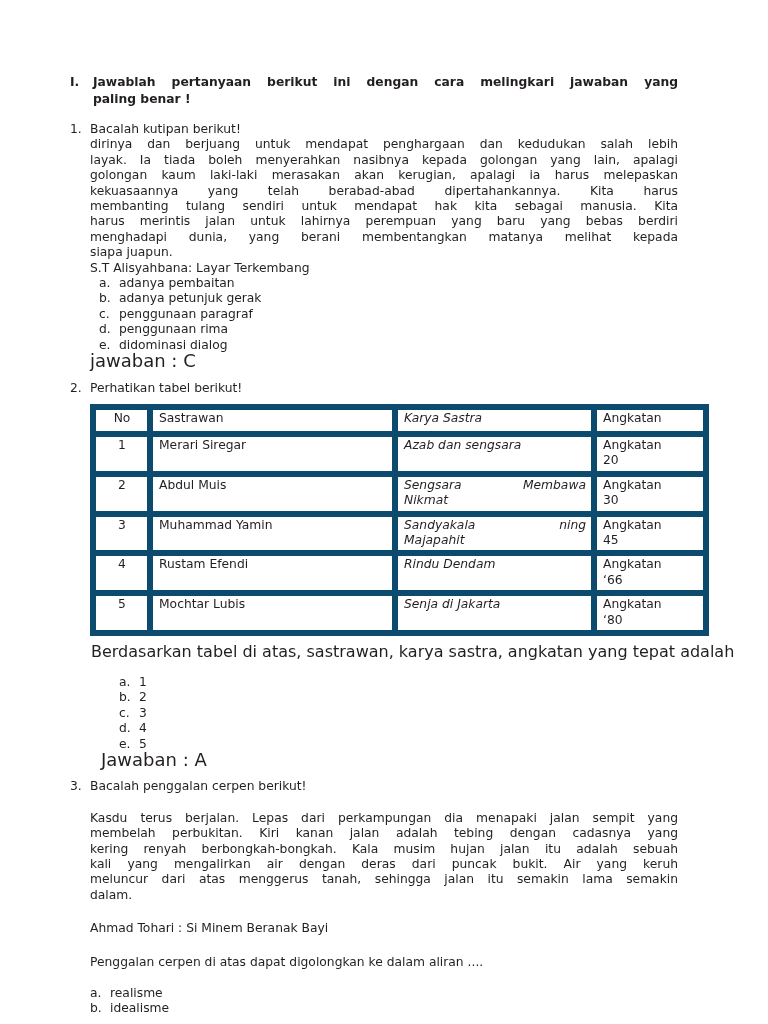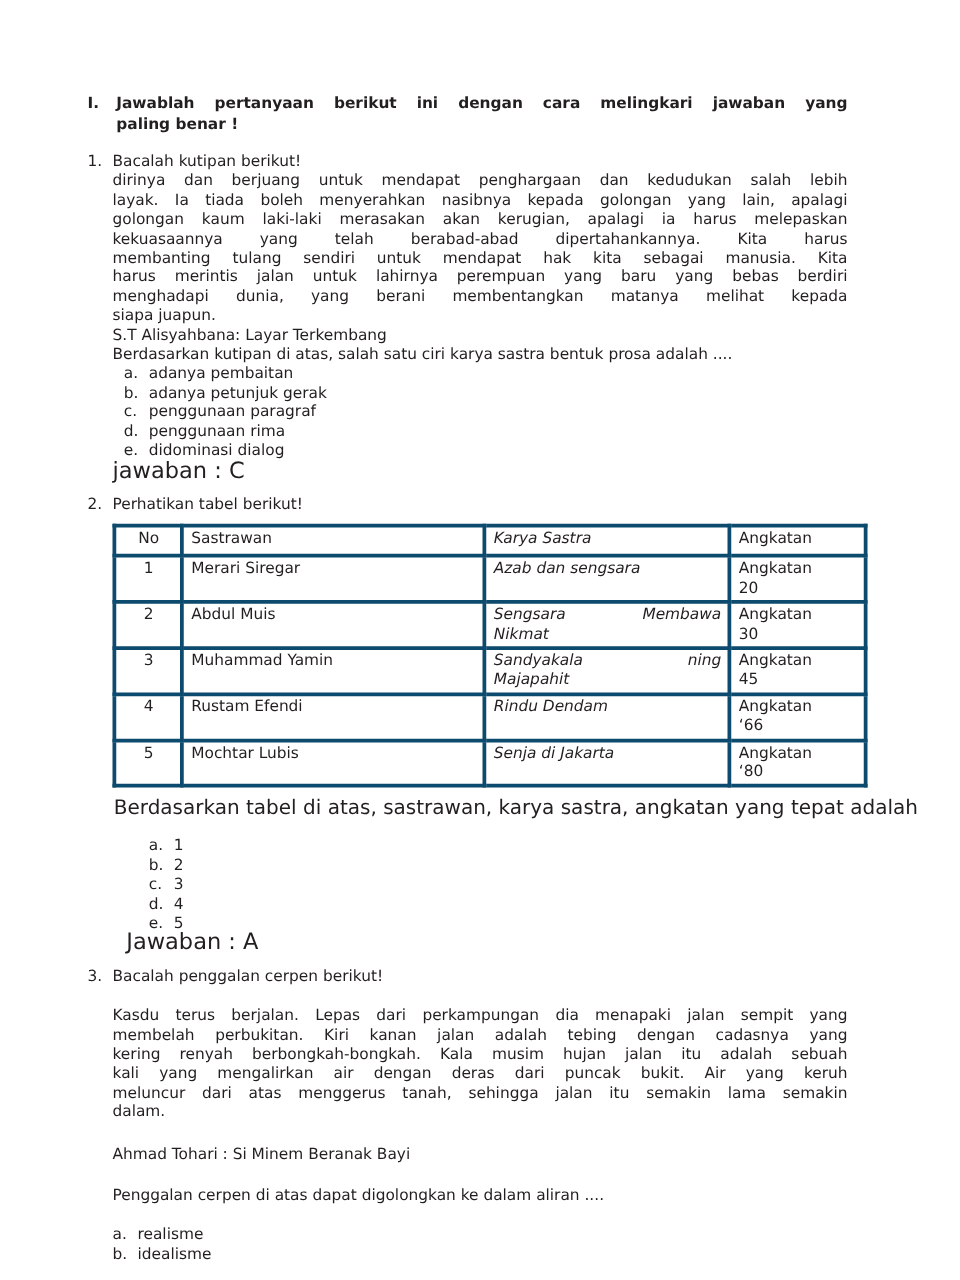--- a/index.html
+++ b/index.html
@@ -112,21 +112,21 @@
 
   
   table.tbl {
     border-collapse: collapse;
     width: 547px;
     margin-top: 8px;
     table-layout: fixed;
     font-size: 12.3px;
   }
   table.tbl td, table.tbl th {
-    border: 3px solid #0c4a6e;
+    border: 6px solid #0c4a6e;
     padding: 1px 5px 2px 6px;
     vertical-align: top;
     font-weight: normal;
     line-height: 15.4px;
   }
   td.c-no, th.c-no { width: 40px; text-align: center; }
   td.c-sas, th.c-sas { width: 228px; }
   td.c-kar, th.c-kar { width: 182px; font-style: italic; }
   td.c-ang, th.c-ang { width: 95px; }
   .head-row td { height: 18px; }
@@ -171,21 +171,20 @@
           <span class="line">layak. Ia tiada boleh menyerahkan nasibnya kepada golongan yang lain, apalagi</span>
           <span class="line">golongan kaum laki-laki merasakan akan kerugian, apalagi ia harus melepaskan</span>
           <span class="line">kekuasaannya yang telah berabad-abad dipertahankannya. Kita harus</span>
           <span class="line">membanting tulang sendiri untuk mendapat hak kita sebagai manusia. Kita</span>
           <span class="line">harus merintis jalan untuk lahirnya perempuan yang baru yang bebas berdiri</span>
           <span class="line">menghadapi dunia, yang berani membentangkan matanya melihat kepada</span>
           <span class="line last">siapa juapun.</span>
         </div>
 
         <div class="para">S.T Alisyahbana: Layar Terkembang</div>
-        <div class="para">Berdasarkan kutipan di atas, salah satu ciri karya sastra bentuk prosa adalah ....</div>
 
         <ul class="opts opts-indent-1">
           <li class="opt">
             <span class="olet">a.</span>
             <span>adanya pembaitan</span>
           </li>
           <li class="opt">
             <span class="olet">b.</span>
             <span>adanya petunjuk gerak</span>
           </li>

